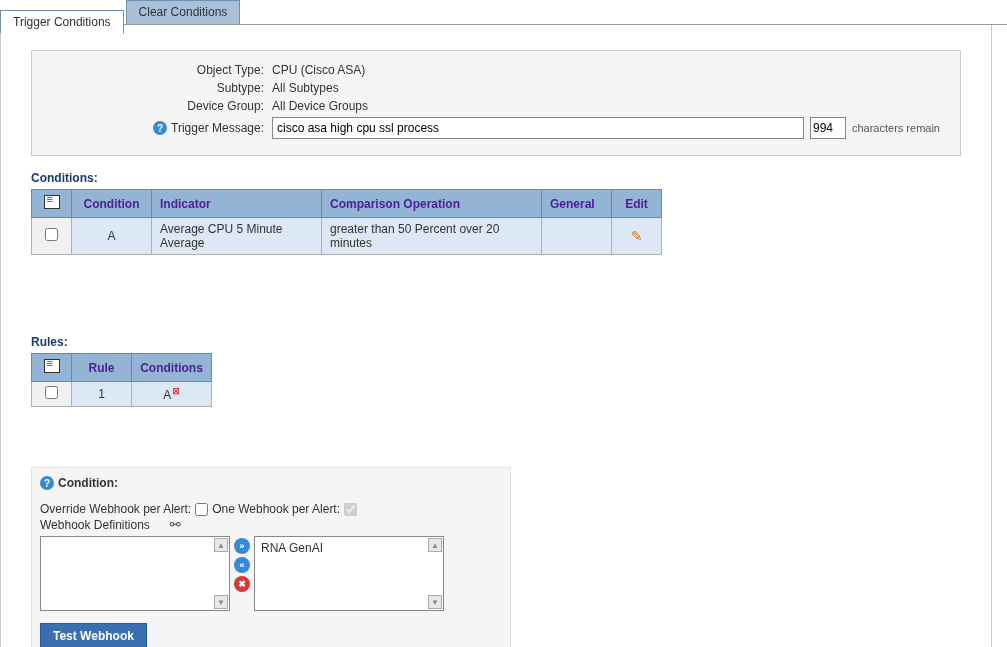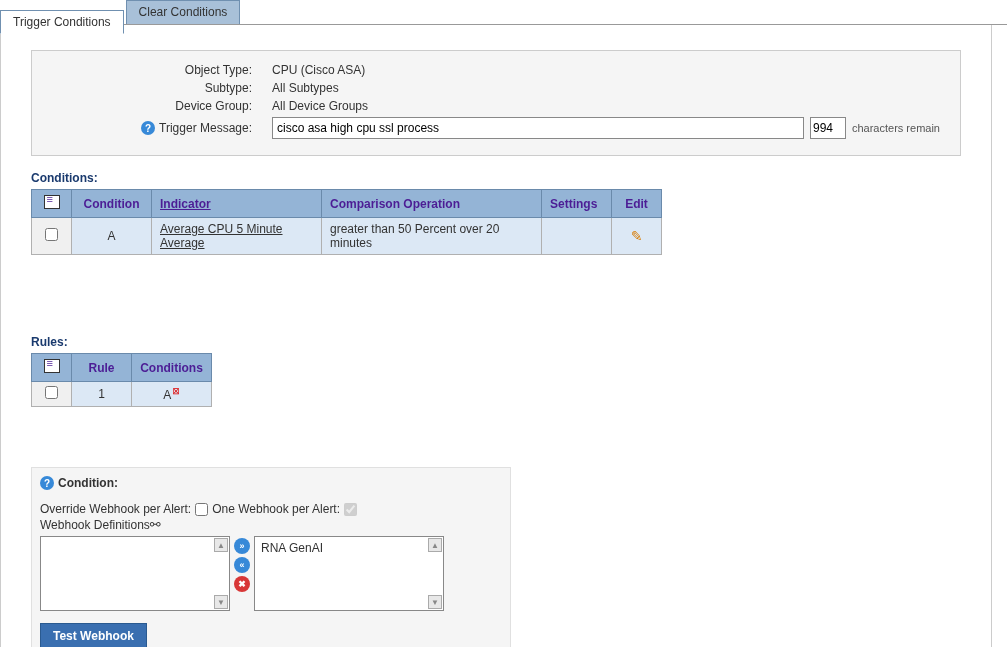--- a/index.html
+++ b/index.html
@@ -6,56 +6,56 @@
     body { font-family: Arial, sans-serif; font-size: 12px; color: #333; background: #fff; }
     
     .tabs { display: flex; background: #fff; border-bottom: 1px solid #999; }
     .tab { padding: 4px 12px; background: #a8c0d8; border: 1px solid #7090b0; border-bottom: none; margin-right: 2px; cursor: pointer; font-size: 12px; }
     .tab.active { background: #fff; border-bottom: 1px solid #fff; position: relative; top: 10px; }
     
     .content { padding: 25px 30px 20px 30px; border: 1px solid #ccc; border-top: none; margin: 0 15px 15px 0; }
     
     .info-box { background: #f5f5f5; border: 1px solid #ccc; padding: 12px 20px; margin-bottom: 15px; }
     .info-row { display: flex; align-items: center; margin-bottom: 4px; }
-    .info-label { width: 220px; text-align: right; padding-right: 20px; font-size: 12px; }
+    .info-label { width: 220px; text-align: right; padding-right: 8px; font-size: 12px; }
     .info-value { font-size: 12px; }
     .info-input-row { display: flex; align-items: center; }
     .help-icon { width: 14px; height: 14px; border-radius: 50%; background: #3789d8; color: #fff; display: inline-flex; align-items: center; justify-content: center; font-size: 10px; font-weight: bold; margin-right: 4px; }
     .trigger-input { flex: 1; border: 1px solid #888; padding: 3px 4px; font-size: 12px; margin-right: 6px; }
     .count-input { width: 36px; border: 1px solid #888; padding: 3px 2px; font-size: 12px; text-align: left; margin-right: 6px; }
     .chars-remain { font-size: 11px; color: #555; }
     
     .section-label { font-weight: bold; font-size: 12px; color: #1a3a6e; margin-bottom: 4px; }
     
     table { border-collapse: collapse; }
     th { background: #94b4d6; border: 1px solid #6a8aab; padding: 5px 8px; font-weight: bold; font-size: 12px; text-align: left; color: #4c1d95; }
     td { border: 1px solid #b0b0b0; padding: 4px 8px; font-size: 12px; background: #dce8f5; }
     .sel-col { width: 40px; text-align: center; background: #94b4d6; }
     td.sel-col { background: #f0f0f0; }
     .cond-col { width: 80px; text-align: center; }
-    .ind-col { width: 170px; text-decoration: underline; }
+    .ind-col { width: 170px; }
     .comp-col { width: 220px; }
     .msg-col { width: 70px; }
     .edit-col { width: 50px; text-align: center; }
     
     .list-icon { display: inline-block; width: 16px; height: 14px; position: relative; }
     .list-icon::before { content: ''; position: absolute; left: 0; top: 0; width: 14px; height: 12px; border: 1px solid #333; background: #fff; }
     .list-icon::after { content: '≡'; position: absolute; left: 3px; top: -2px; font-size: 11px; }
     
     .edit-pencil { color: #d87a00; font-size: 14px; }
     
     .rules-table { margin-top: 20px; }
     .rule-col { width: 60px; text-align: center; }
     .conds-col { width: 80px; text-align: center; }
     .del-badge { color: #d00; font-size: 9px; vertical-align: super; margin-left: 1px; }
     
     .webhooks-section { margin-top: 60px; background: #f5f5f5; border: 1px solid #e0e0e0; padding: 8px; width: 480px; }
     .webhooks-title { font-weight: bold; display: flex; align-items: center; margin-bottom: 12px; }
     .webhook-row { margin-bottom: 1px; font-size: 12px; display: flex; align-items: center; gap: 4px; }
-    .webhook-def-label { font-size: 12px; display: flex; align-items: center; gap: 0; margin-bottom: 4px; }
+    .webhook-def-label { font-size: 12px; display: flex; align-items: center; gap: 20px; margin-bottom: 4px; }
     .link-icon { display: inline-block; font-size: 13px; }
     
     .dual-list { display: flex; align-items: flex-start; gap: 4px; }
     .list-box { width: 190px; height: 75px; border: 1px solid #888; background: #fff; font-size: 12px; padding: 2px; position: relative; }
     .list-box .scroll-up, .list-box .scroll-down { position: absolute; right: 1px; width: 14px; height: 14px; background: #e8e8e8; border: 1px solid #aaa; font-size: 8px; display: flex; align-items: center; justify-content: center; color: #888; }
     .list-box .scroll-up { top: 1px; }
     .list-box .scroll-down { bottom: 1px; }
     .list-item-text { padding: 2px 4px; }
     
     .transfer-btns { display: flex; flex-direction: column; gap: 3px; padding-top: 2px; }
@@ -102,21 +102,21 @@
   </div>
 
   <div class="section-label">Conditions:</div>
   <table>
     <thead>
       <tr>
         <th class="sel-col"><span class="list-icon"></span></th>
         <th class="cond-col">Condition</th>
         <th class="ind-col">Indicator</th>
         <th class="comp-col">Comparison Operation</th>
-        <th class="msg-col">Settings</th>
+        <th class="msg-col">General</th>
         <th class="edit-col">Edit</th>
       </tr>
     </thead>
     <tbody>
       <tr>
         <td class="sel-col"><input type="checkbox" style=""></td>
         <td class="cond-col">A</td>
         <td class="ind-col">Average CPU 5 Minute Average</td>
         <td class="comp-col">greater than 50 Percent over 20 minutes</td>
         <td class="msg-col"></td>

